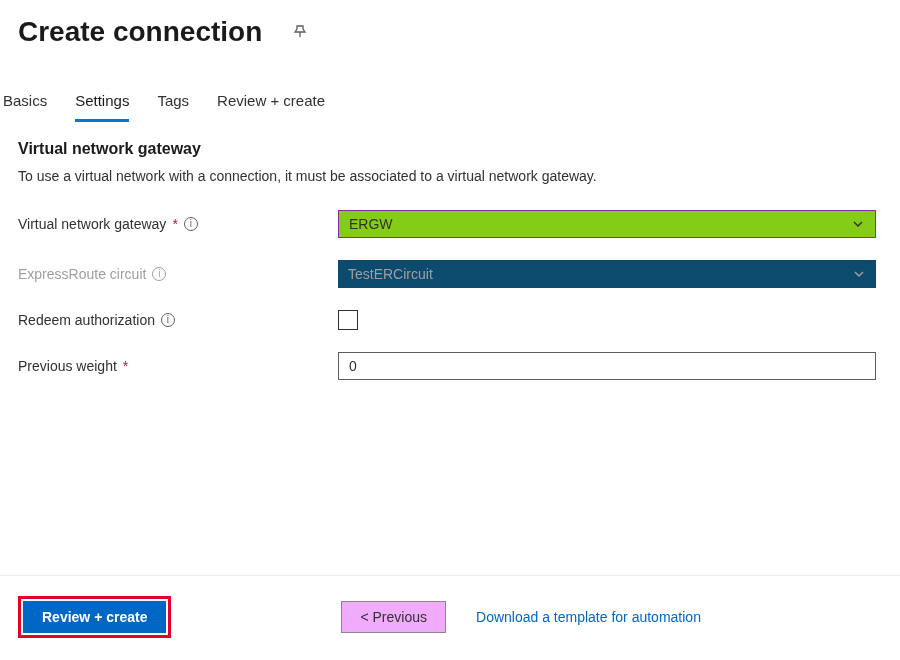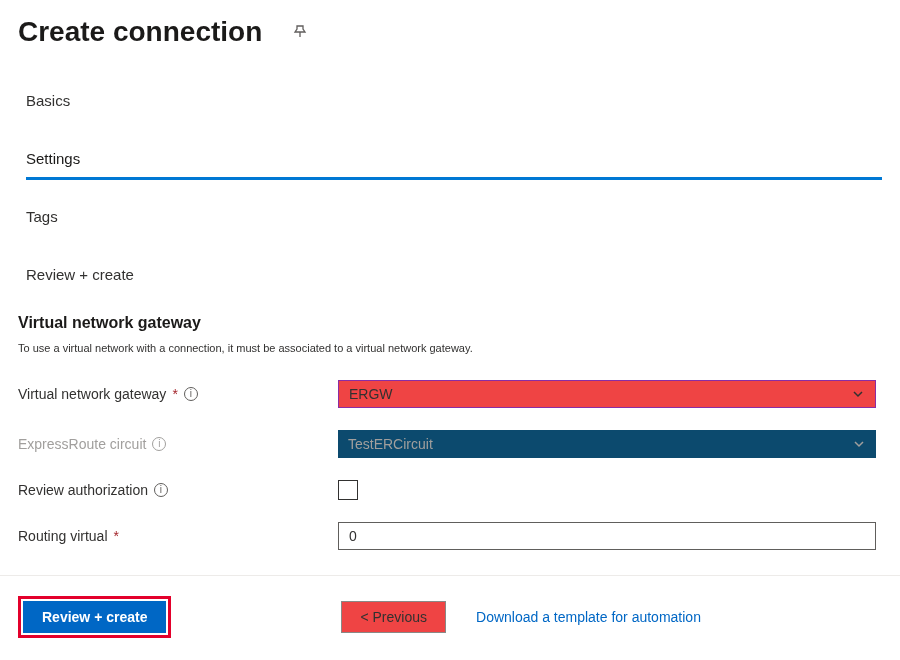--- a/index.html
+++ b/index.html
@@ -29,23 +29,22 @@
       align-items: center;
       justify-content: center;
       width: 20px;
       height: 20px;
       color: #605e5c;
       cursor: pointer;
     }
     .tabs {
       display: flex;
       gap: 28px;
-      padding: 38px 18px 0 26px;
+      padding: 38px 18px 0 3px;
       border-bottom: none;
-      flex-direction: column;
     }
     .tab {
       font-size: 15px;
       color: #323130;
       padding-bottom: 10px;
       cursor: pointer;
       border-bottom: 3px solid transparent;
     }
     .tab.active {
       font-weight: 400;
@@ -55,21 +54,21 @@
     .section {
       padding: 18px 18px 0 18px;
     }
     .section-heading {
       font-size: 16px;
       font-weight: 700;
       color: #1b1a19;
       margin-bottom: 10px;
     }
     .section-desc {
-      font-size: 11px;
+      font-size: 14px;
       color: #323130;
       margin-bottom: 26px;
     }
     .form-rows {
       padding: 0 18px;
       display: flex;
       flex-direction: column;
       gap: 22px;
     }
     .form-row {
@@ -101,21 +100,21 @@
     }
     .form-label.disabled .info-icon { border-color:#a19f9d; color:#a19f9d; }
     .form-control-wrap {
       flex: 1;
       max-width: 538px;
     }
     .select {
       width: 100%;
       height: 28px;
       border: 1px solid #605e5c;
-      background: #ef4444;
+      background: #84cc16;
       display: flex;
       align-items: center;
       justify-content: space-between;
       padding: 0 10px;
       font-size: 14px;
       color: #323130;
       cursor: pointer;
     }
     .select.focused { border-color: #8a2da5; }
     .select.disabled {
@@ -150,21 +149,21 @@
       padding: 20px 18px 22px 18px;
       display: flex;
       align-items: center;
       gap: 20px;
     }
     .btn {
       height: 32px;
       padding: 0 18px;
       font-size: 14px;
       border: 1px solid #8a8886;
-      background: #ef4444;
+      background: #f0abfc;
       color: #323130;
       cursor: pointer;
       display: inline-flex;
       align-items: center;
       justify-content: center;
     }
     .btn.primary {
       background: #0067c5;
       border-color: #0067c5;
       color: #fff;
@@ -239,31 +238,31 @@
           <svg viewBox="0 0 12 12" width="12" height="12" fill="none" stroke="#a19f9d" stroke-width="1.5">
               <path d="M2 4l4 4 4-4"></path>
             </svg>
         </span>
       </div>
     </div>
   </div>
 
   <div class="form-row">
     <div class="form-label">
-      <span>Review authorization</span>
+      <span>Redeem authorization</span>
       <span class="info-icon">i</span>
     </div>
     <div class="form-control-wrap">
       <div class="checkbox"></div>
     </div>
   </div>
 
   <div class="form-row">
     <div class="form-label">
-      <span>Routing virtual</span>
+      <span>Previous weight</span>
       <span class="req">*</span>
     </div>
     <div class="form-control-wrap">
       <input class="text-input" type="text" value="0" style="">
     </div>
   </div>
 
 </div>
 
 <div class="footer">

